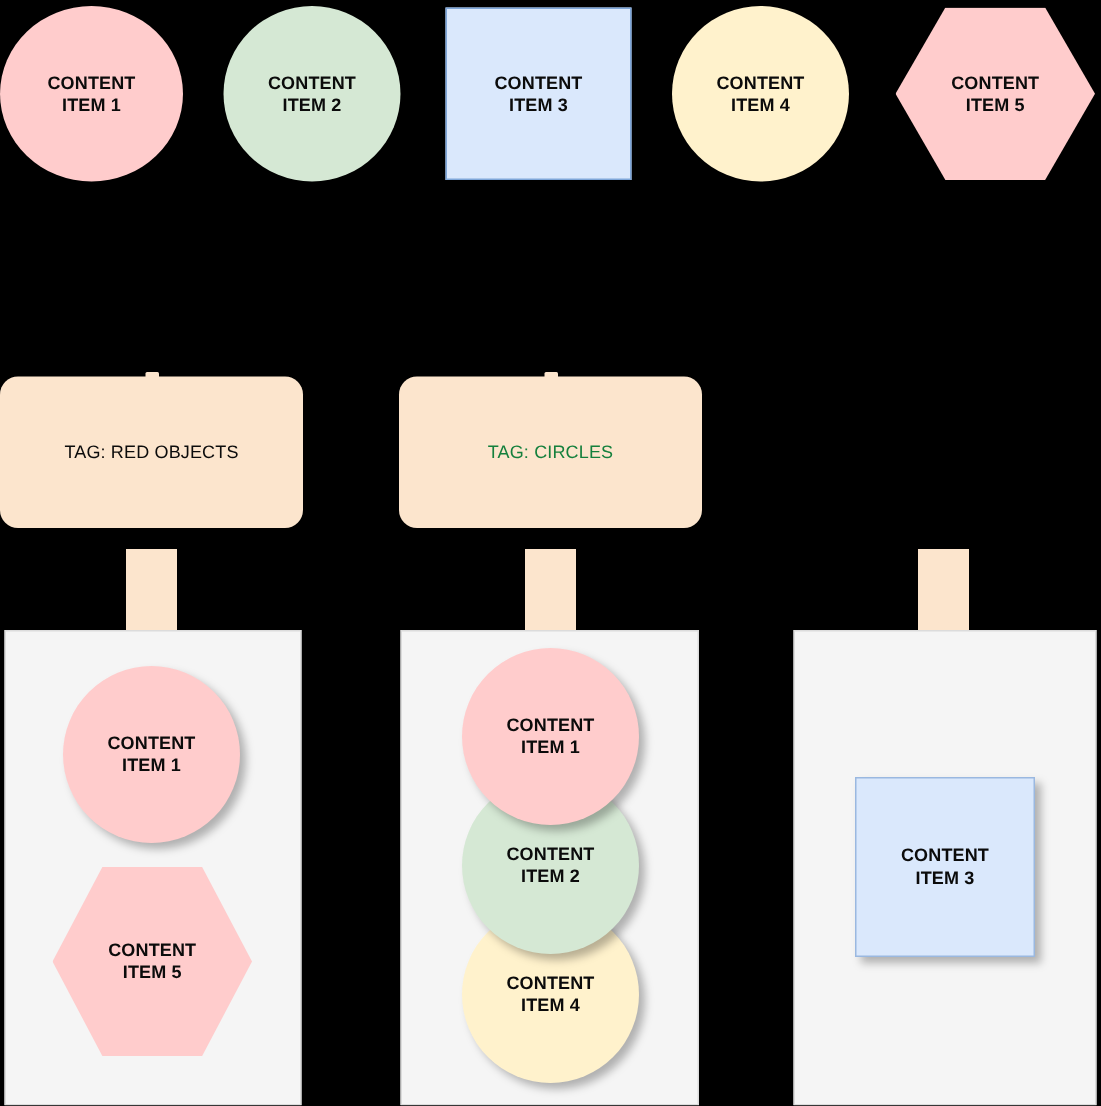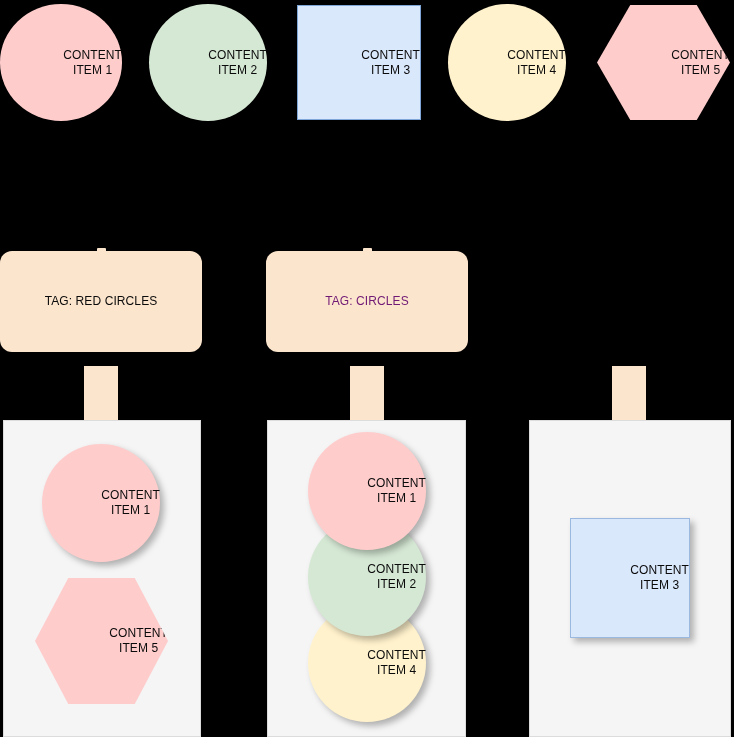--- a/index.html
+++ b/index.html
@@ -15,21 +15,22 @@
     font-family: "Liberation Sans", sans-serif;
     overflow: hidden;
   }
 
   
   .shape {
     position: absolute;
     box-sizing: border-box;
     display: flex;
     align-items: center;
-    justify-content: flex-end;
+    justify-content: center;
+    font-weight: bold;
   }
   .lbl {
     font-family: "Liberation Sans", sans-serif;
     font-size: 12px;
     line-height: 15px;
     color: #0b0b0b;
     text-align: center;
     white-space: pre-line;
     pointer-events: none;
     letter-spacing: .1px;
@@ -130,25 +131,25 @@
     <span class="lbl" style="color: rgb(11, 11, 11);">CONTENT
 ITEM 4</span>
   </div>
   <div class="shape src-hex" style="left: 597px; top: 5px; width: 133px; height: 115px; background: rgb(255, 204, 204);">
     <span class="lbl" style="color: rgb(11, 11, 11);">CONTENT
 ITEM 5</span>
   </div>
 
   <div class="tag-box" style="left: 0px; top: 251px; width: 202px; height: 101px; background: rgb(252, 229, 205);">
     <span class="tag-nub" style="background: rgb(252, 229, 205);"></span>
-    <span class="lbl" style="color: rgb(11, 11, 11);">TAG: RED CIRCLES</span>
+    <span class="lbl" style="color: rgb(11, 11, 11);">TAG: RED OBJECTS</span>
   </div>
   <div class="tag-box" style="left: 266px; top: 251px; width: 202px; height: 101px; background: rgb(252, 229, 205);">
     <span class="tag-nub" style="background: rgb(252, 229, 205);"></span>
-    <span class="lbl" style="color: #701a75;">TAG: CIRCLES</span>
+    <span class="lbl" style="color: #15803d;">TAG: CIRCLES</span>
   </div>
 
   <div class="arrow" style="left: 84px; top: 366px; background: rgb(252, 229, 205);">
     <div class="stem" style="background: rgb(252, 229, 205);"></div>
     <div class="head" style="border-top-color: rgb(252, 229, 205);"></div>
   </div>
   <div class="arrow" style="left: 350px; top: 366px; background: rgb(252, 229, 205);">
     <div class="stem" style="background: rgb(252, 229, 205);"></div>
     <div class="head" style="border-top-color: rgb(252, 229, 205);"></div>
   </div>

